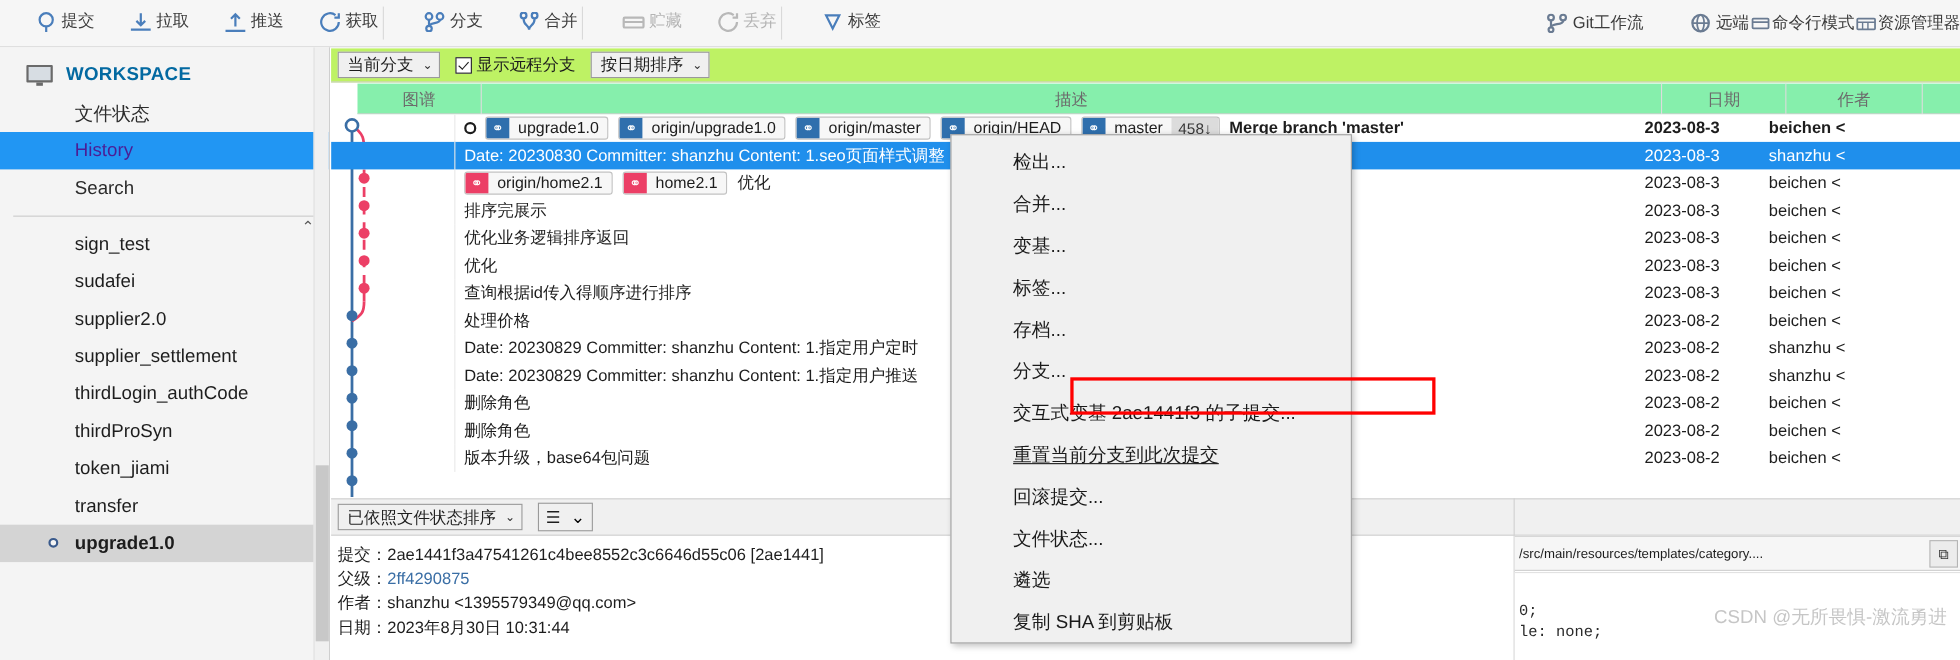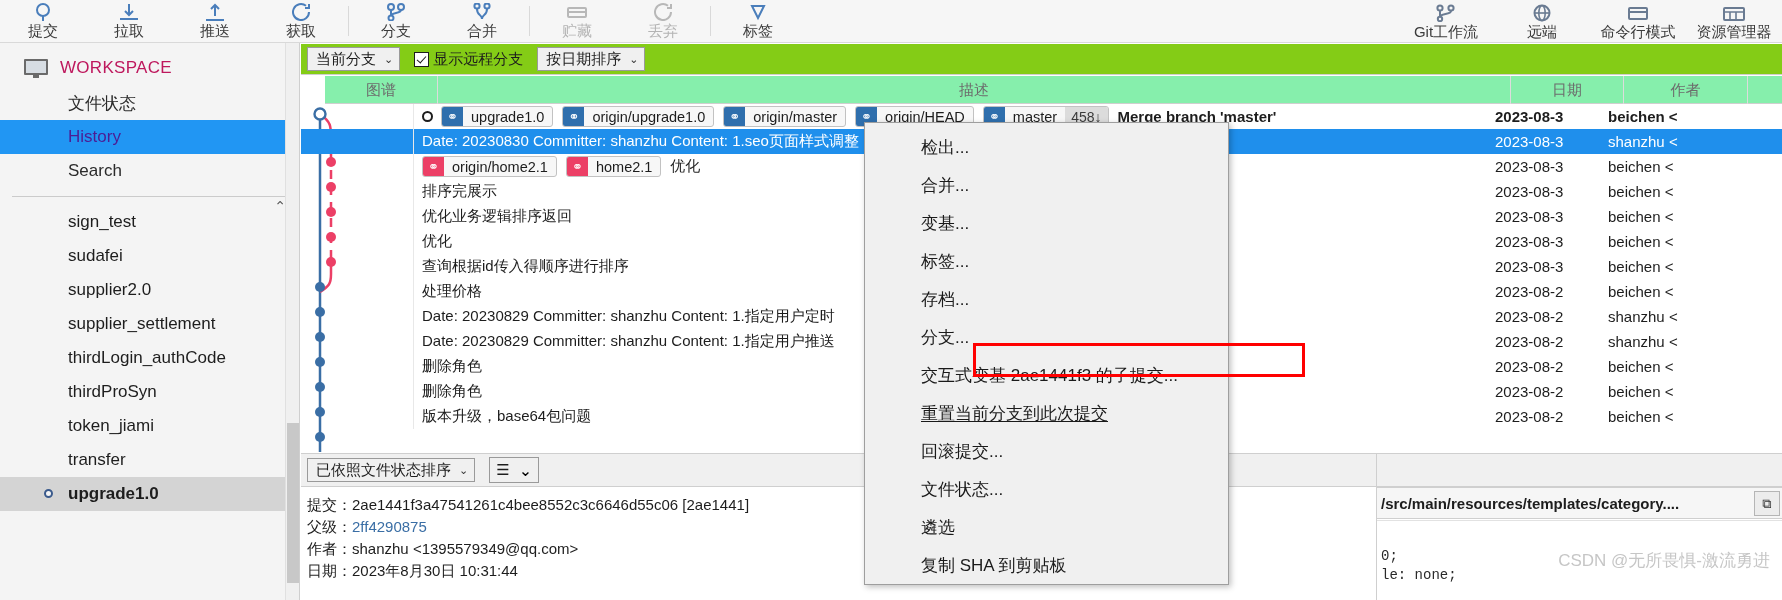--- a/index.html
+++ b/index.html
@@ -22,21 +22,21 @@
     position: absolute; left: 0; top: 0;
     width: 1782px; height: 43px;
     background: #f6f6f6;
     border-bottom: 1px solid #d9d9d9;
     display: flex; align-items: flex-end;
   }
   .tb-left { display: flex; align-items: flex-end; }
   .tb-right { display: flex; align-items: flex-end; position: absolute; right: 0; top: 0; }
   .tb-btn {
     width: 86px; height: 43px;
-    display: flex; flex-direction: column;
+    display: flex; flex-direction: row;
     align-items: center; justify-content: flex-end;
     padding-bottom: 2px;
     cursor: default;
   }
   .tb-btn.wide { width: 96px; }
   .tb-btn .ic {
     height: 19px; width: 28px;
     display: flex; align-items: flex-end; justify-content: center;
     margin-bottom: 1px;
     overflow: hidden;
@@ -75,21 +75,21 @@
     width: 24px; height: 16px;
     border: 2px solid #6a6a6a;
     background: #d7dde3;
     border-radius: 1px;
   }
   .ws-header .mon .stand {
     position: absolute; left: 9px; top: 16px;
     width: 6px; height: 3px; background: #6a6a6a;
   }
   .ws-header .txt {
-    font-size: 17px; font-weight: normal; color: #be185d;
+    font-size: 17px; font-weight: bold; color: #0369a1;
     letter-spacing: .3px;
   }
   .nav-item {
     height: 34px; display: flex; align-items: center;
     padding-left: 68px;
     font-size: 17px; color: #2b2b2b;
     cursor: default;
   }
   .nav-item.active {
     background: #2196f3; color: #4c1d95;
@@ -126,21 +126,21 @@
   }
   .sb-scrollbar .thumb {
     position: absolute; left: 1px; top: 380px;
     width: 12px; height: 160px; background: #c8c8c8;
   }
 
   
   .filterbar {
     position: absolute; left: 301px; top: 44px;
     width: 1481px; height: 31px;
-    background: #84cc16;
+    background: #bef264;
     border-bottom: 1px solid #cfcfcf;
     display: flex; align-items: center;
     padding-left: 6px;
   }
   .combo {
     height: 24px;
     border: 1px solid #9a9a9a;
     background: #f0f0f0;
     display: flex; align-items: center;
     padding: 0 6px 0 8px;
@@ -315,21 +315,21 @@
     position: absolute; left: 1377px; top: 487px;
     width: 405px; height: 32px;
     background: #f6f6f6;
     border-top: 1px solid #cfcfcf;
     border-bottom: 1px solid #cfcfcf;
     display: flex; align-items: center;
     padding-left: 4px;
     overflow: hidden;
   }
   .pathrow .ptxt {
-    font-size: 15px; font-weight: bold; color: #1d1d1d;
+    font-size: 12px; font-weight: normal; color: #1d1d1d;
     white-space: nowrap; overflow: hidden;
   }
   .pathrow .pbtn {
     position: absolute; right: 2px; top: 3px;
     width: 26px; height: 25px;
     border: 1px solid #b5b5b5; background: #ececec;
     display: flex; align-items: center; justify-content: center;
     font-size: 13px; color: #333;
   }
   .codepane {

